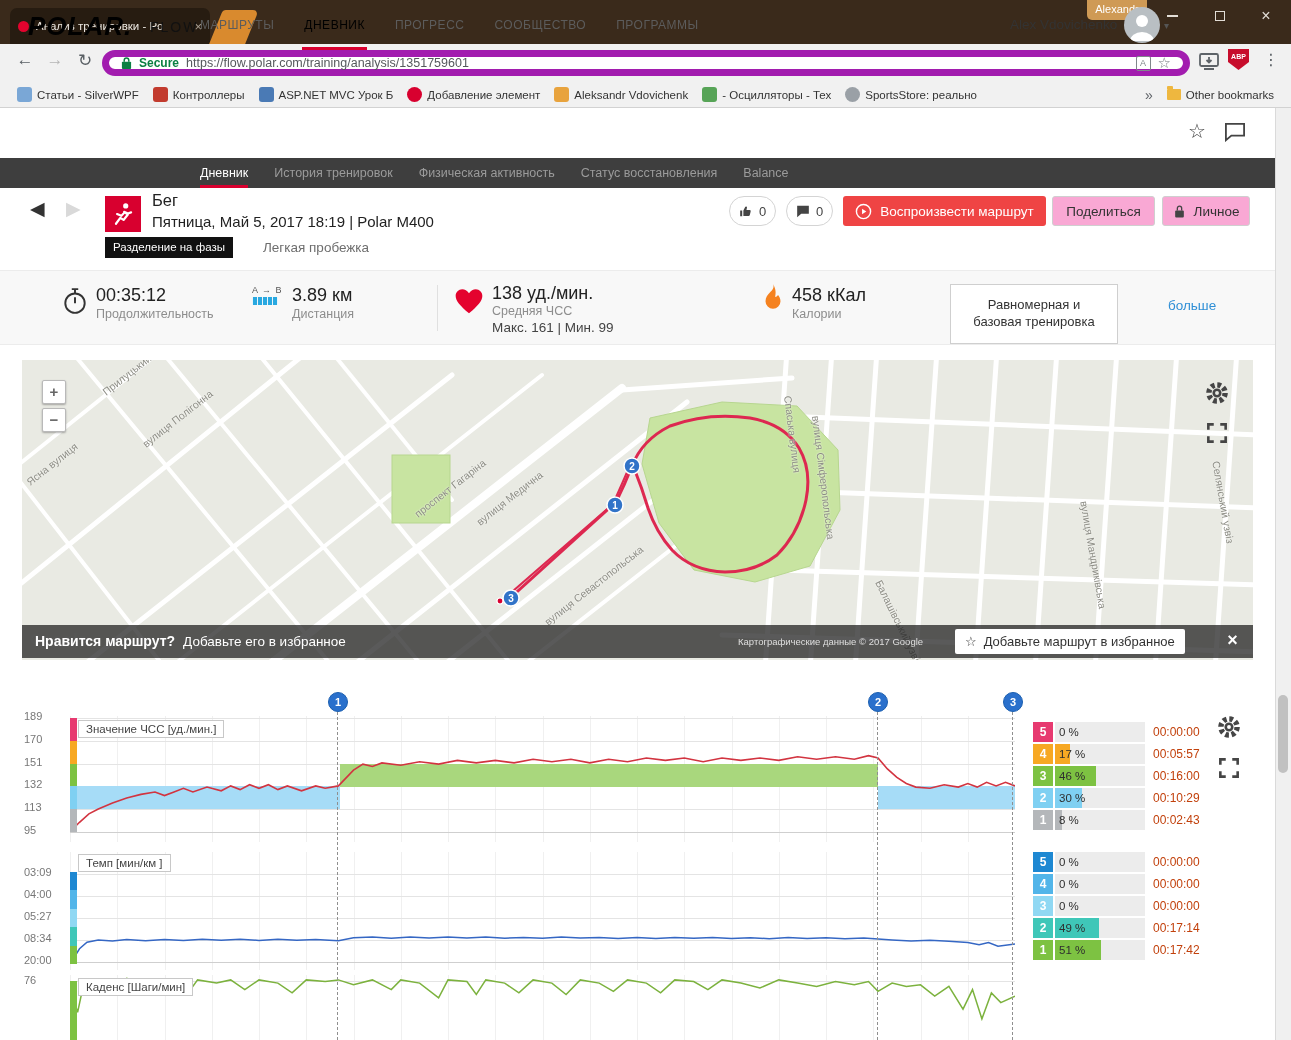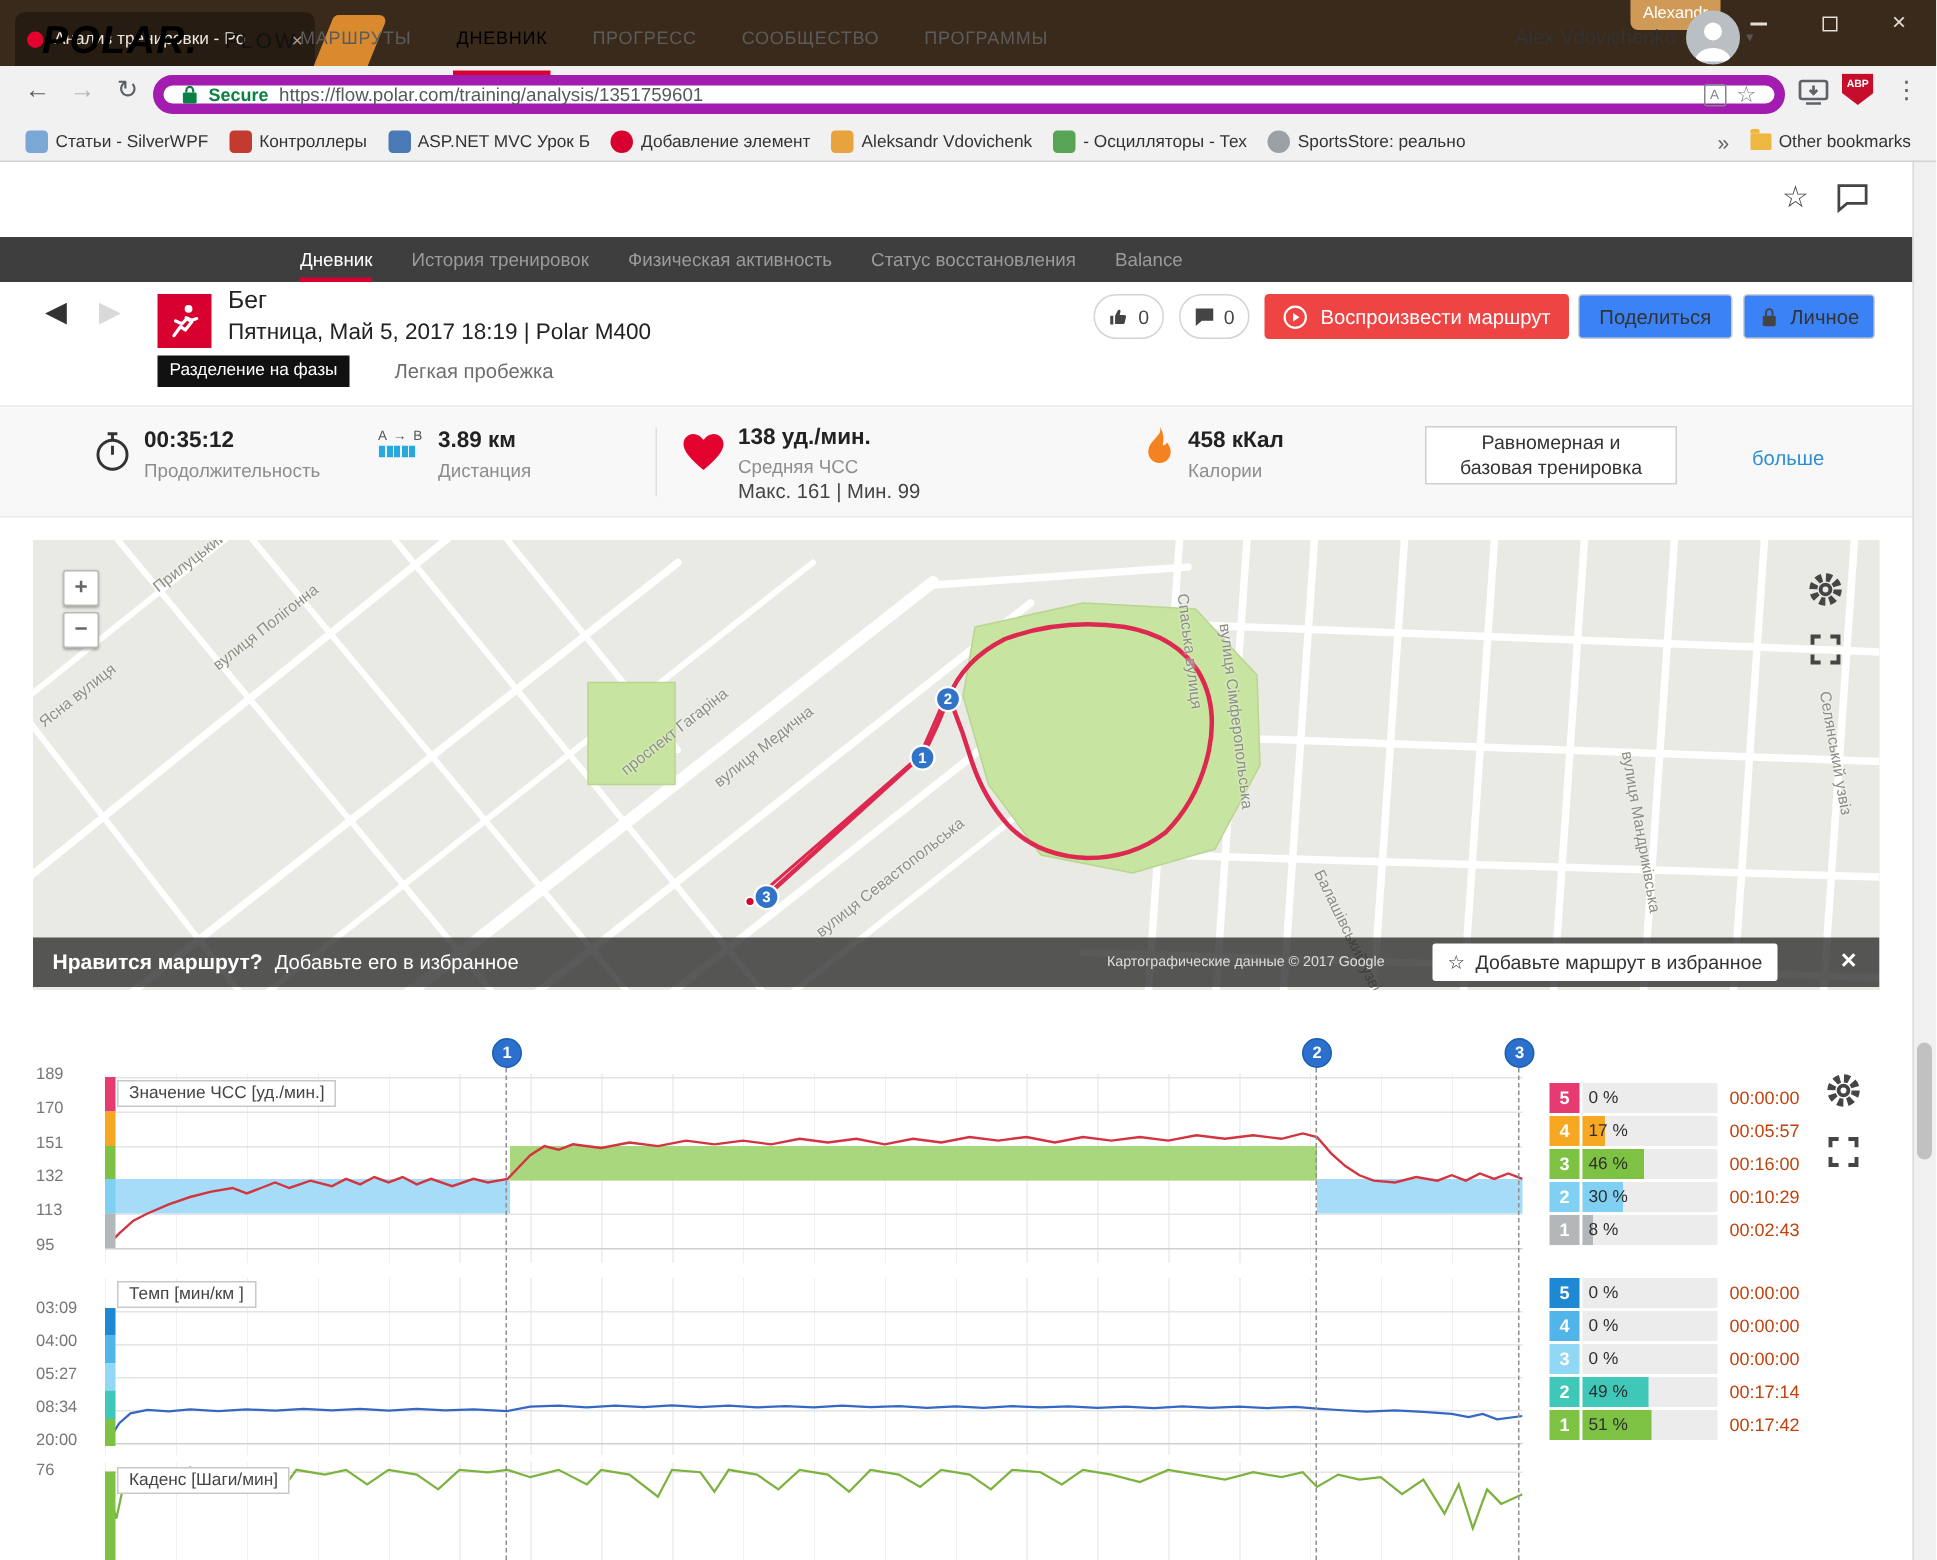--- a/index.html
+++ b/index.html
@@ -48,28 +48,28 @@
 .sub-item.active:after{content:"";position:absolute;left:0;right:0;bottom:0;height:3px;background:#d8002f}
 
 .tr-arrow{font-size:19px}
 #sport-icon{left:105px;top:196px;width:36px;height:36px;background:#d8002f;display:flex;align-items:center;justify-content:center}
 #sport-name{left:152px;top:191px;font-size:16.5px;color:#222}
 #tr-date{left:152px;top:213px;font-size:15px;color:#222}
 #phase-chip{left:105px;top:237px;height:21px;background:#111;color:#fff;font-size:11.5px;line-height:21px;padding:0 8px}
 #tr-note{left:263px;top:240px;font-size:13.5px;color:#6e6e6e}
 .pill{top:196px;height:30px;border:1px solid #d4d4d4;border-radius:15px;background:#fff;display:flex;align-items:center;justify-content:center;gap:6px;font-size:13px;color:#444;cursor:pointer}
 .btn{top:196px;height:30px;border-radius:3px;display:flex;align-items:center;justify-content:center;gap:8px;font-size:13.5px;cursor:pointer}
-.btn-white{background:#3b82f6;border:1px solid #cfcfcf;color:#333}
+.btn-white{background:#f9a8d4;border:1px solid #cfcfcf;color:#333}
 #play-btn{background:#ef4444;color:#fff}
 
 #stats{left:0;top:270px;width:1275px;height:75px;background:#f8f8f8;border-top:1px solid #ececec;border-bottom:1px solid #ececec}
-.stat-val{font-size:15px;font-weight:bold;color:#222}
+.stat-val{font-size:18px;font-weight:normal;color:#222}
 .stat-lbl{font-size:12.5px;color:#8d8d8d}
 .vdiv{width:1px;background:#e0e0e0}
-#benefit{left:950px;top:13px;width:168px;height:39px;background:#fff;border:1px solid #cfcfcf;display:flex;align-items:center;justify-content:center;text-align:center;font-size:13px;color:#333;padding:0 14px;line-height:1.3}
+#benefit{left:950px;top:13px;width:168px;height:60px;background:#fff;border:1px solid #cfcfcf;display:flex;align-items:center;justify-content:center;text-align:center;font-size:13px;color:#333;padding:0 14px;line-height:1.3}
 #more{left:1168px;top:27px;font-size:13.5px;color:#2f8fd6;cursor:pointer}
 .ab-lbl{font-size:9px;color:#555;letter-spacing:1px}
 .ruler{width:26px;height:8px;background:#29a8e0;background-image:repeating-linear-gradient(to right,rgba(255,255,255,.9) 0 1px,transparent 1px 5px);border-radius:1px;margin-top:2px}
 
 #map{left:22px;top:360px;width:1231px;height:300px;overflow:hidden;background:#e9eae3}
 .street{position:absolute;font-size:10.5px;color:#8d8d85;white-space:nowrap;text-shadow:0 0 2px #fff;transform-origin:left top}
 .map-btn{position:absolute;width:24px;height:24px;background:#fff;border:1px solid #b9b9b9;border-radius:2px;box-shadow:0 1px 2px rgba(0,0,0,.3);color:#666;font-size:15px;font-weight:bold;text-align:center;line-height:21px;cursor:pointer}
 .ctl{position:absolute;width:26px;height:26px;cursor:pointer}
 #map-overlay{position:absolute;left:0;right:0;top:265px;height:33px;background:rgba(35,35,35,.75);z-index:8;color:#fff}
 #google-logo{position:absolute;left:8px;top:270px;font-size:15px;color:#fff;opacity:.35;z-index:8;font-weight:bold;letter-spacing:1px}

